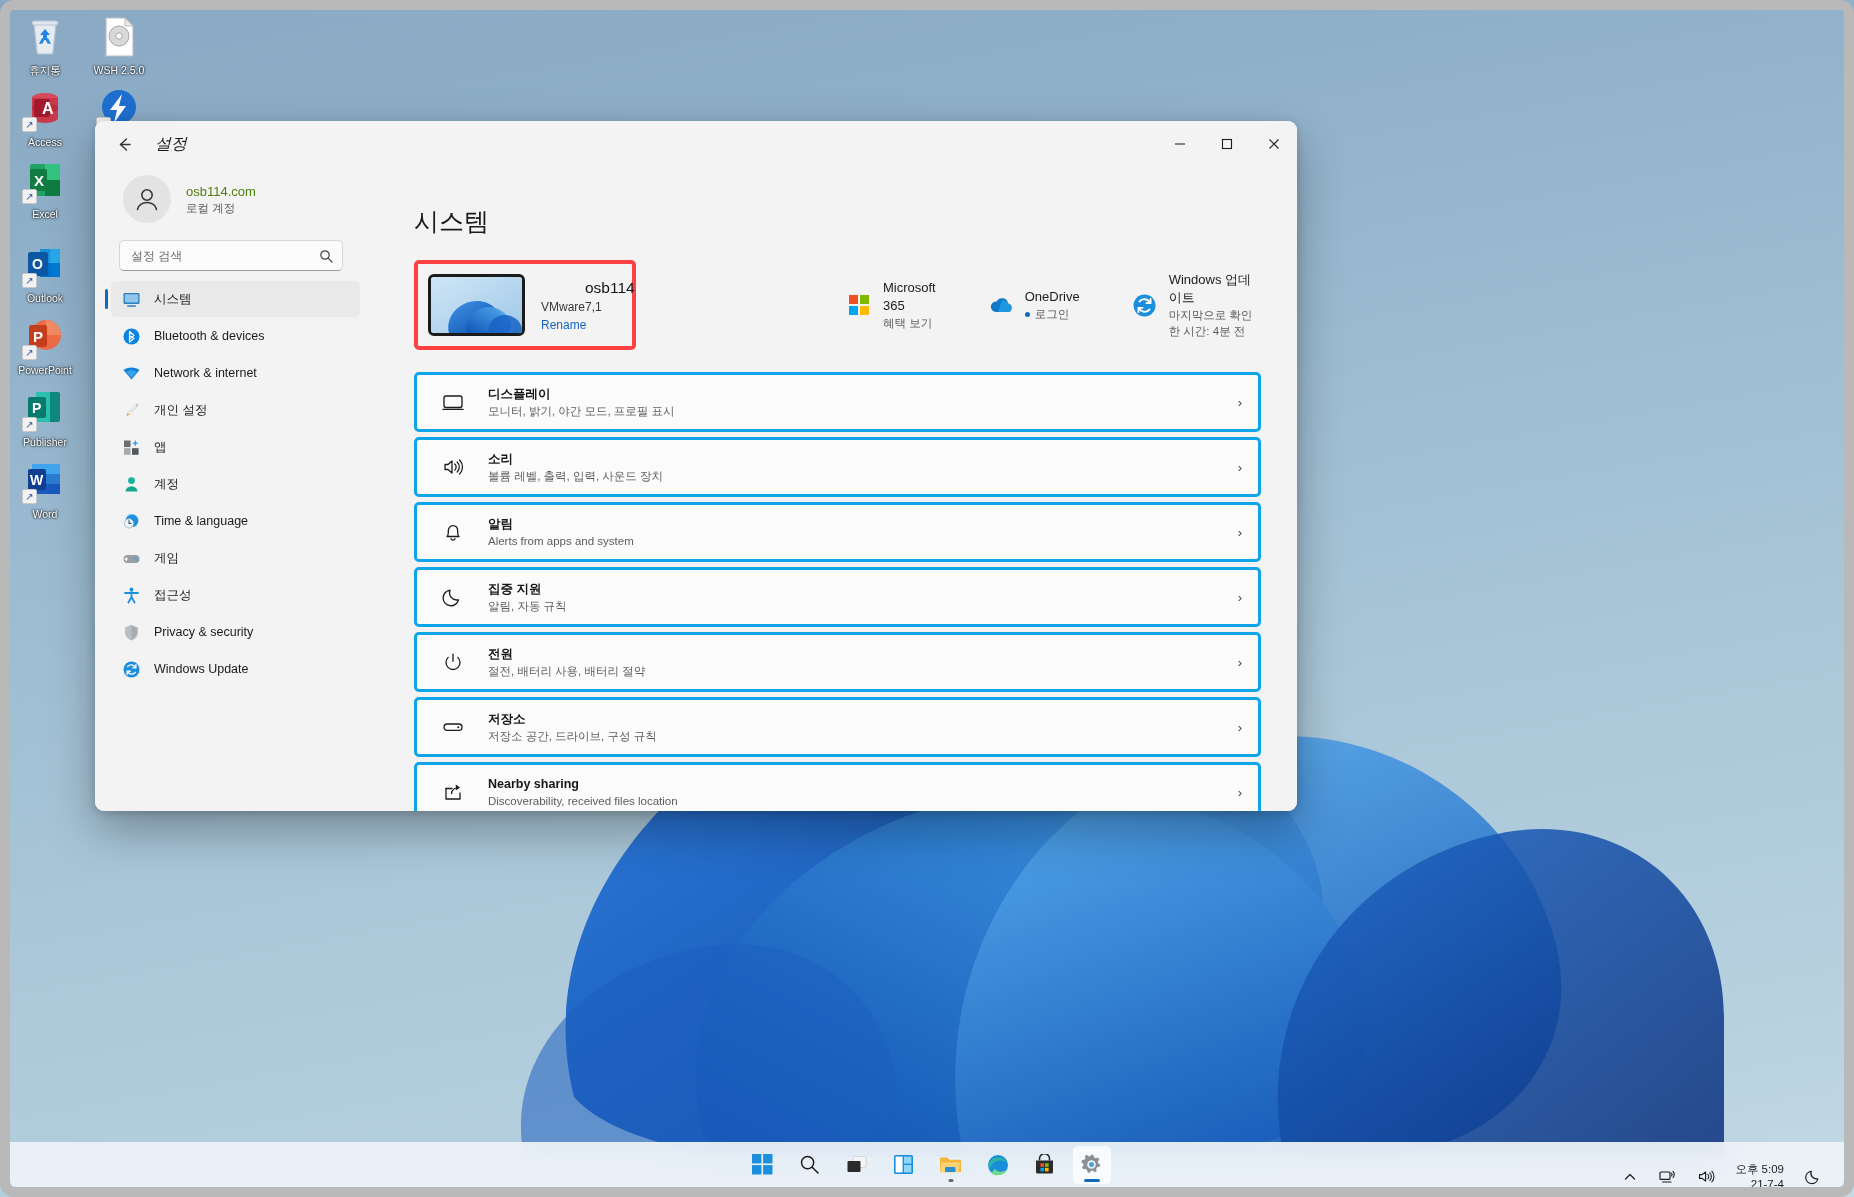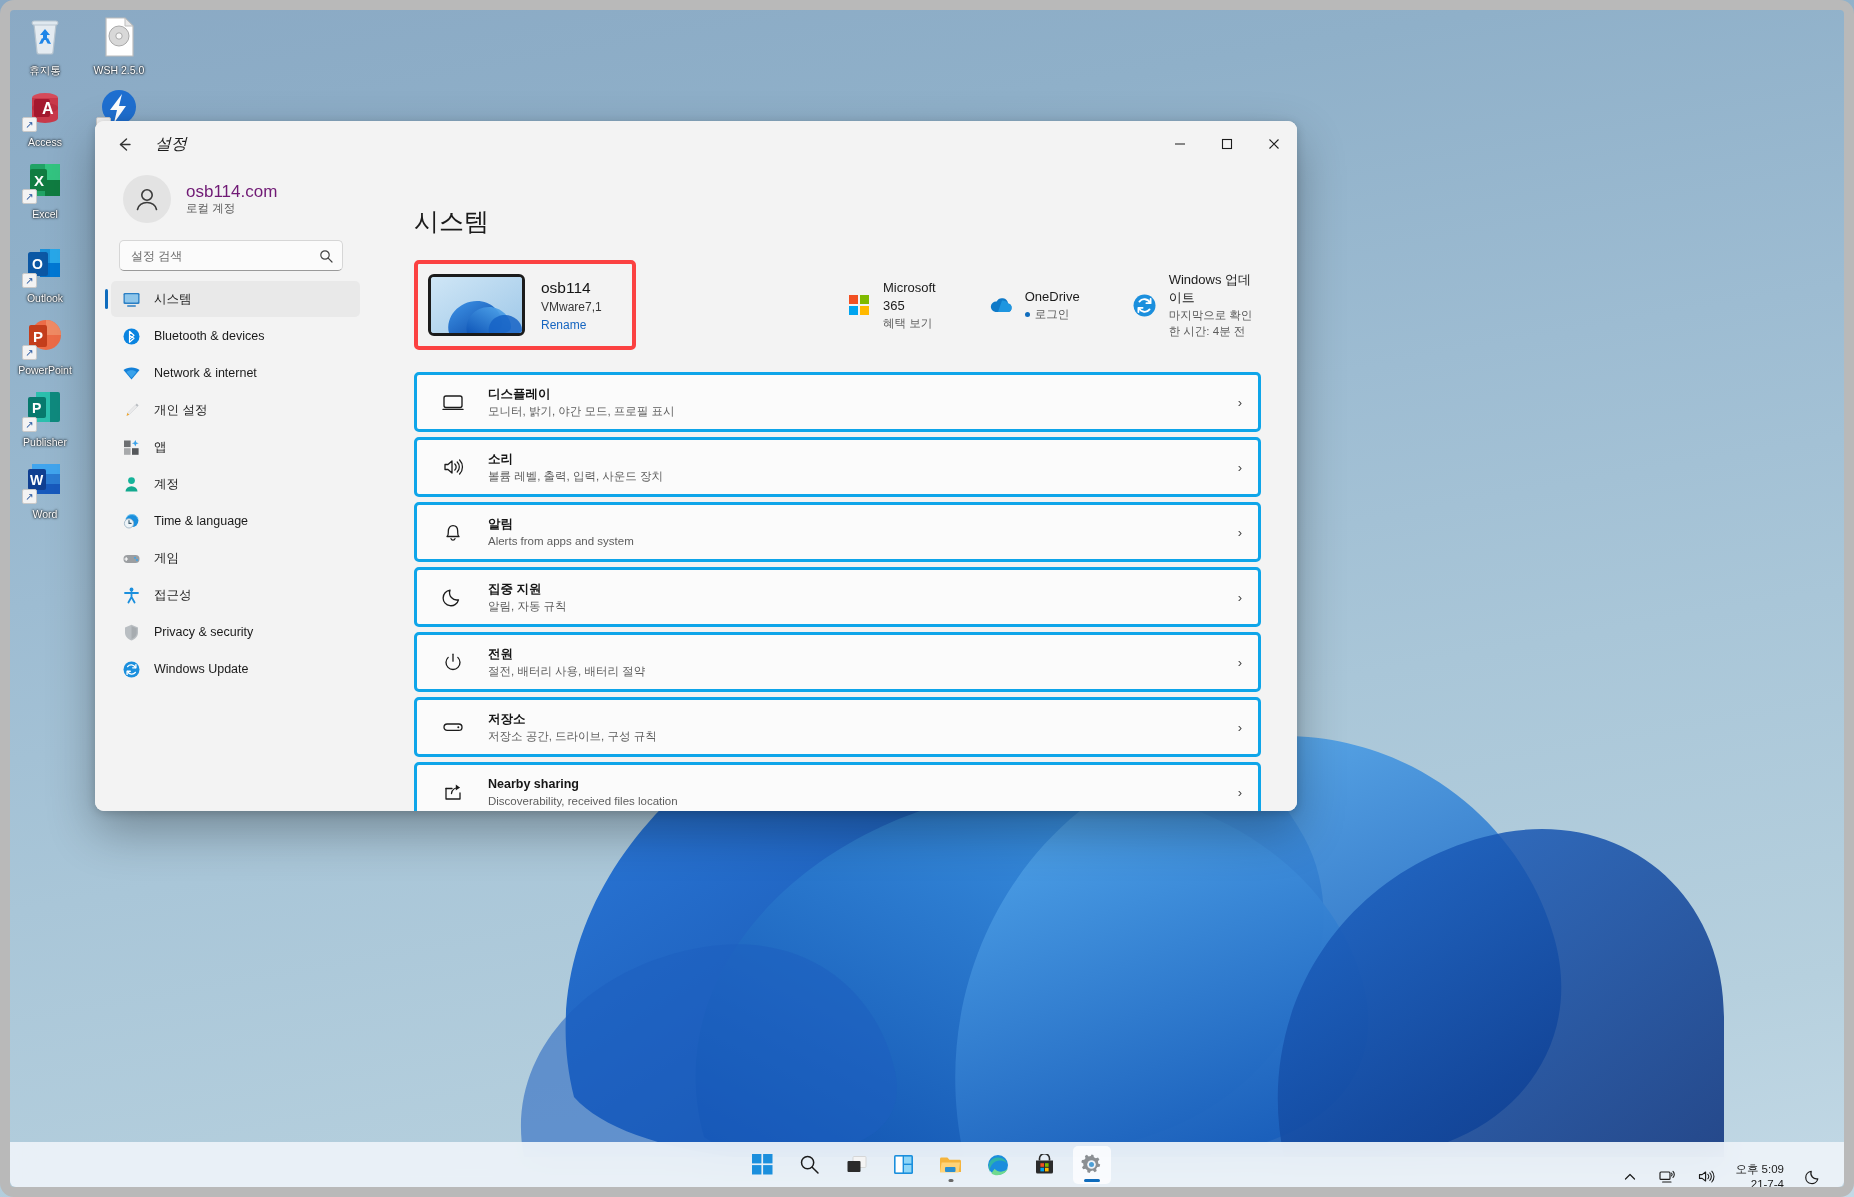--- a/index.html
+++ b/index.html
@@ -121,21 +121,21 @@
     display: flex; align-items: center;
     padding: 8px 0 14px 14px;
   }
   .avatar {
     width: 48px; height: 48px; border-radius: 50%;
     background: #e3e3e3;
     display: flex; align-items: center; justify-content: center;
     flex: 0 0 48px;
   }
   .account-txt { margin-left: 15px; }
-  .account-name { font-size: 17px; color: #701a75; line-height: 17px; }
+  .account-name { font-size: 13px; color: #4d7c0f; line-height: 17px; }
   .account-sub { font-size: 11.5px; color: #5d5d5d; line-height: 16px; }
 
   .search-wrap {
     position: relative;
     margin: 3px 0 10px 10px;
     width: 224px;
   }
   .search-input {
     width: 100%; height: 31px;
     background: #fbfbfb;
@@ -212,21 +212,21 @@
   .device-thumb {
     width: 97px; height: 62px;
     border: 3px solid #1b1b1b;
     border-radius: 6px;
     overflow: hidden;
     background: #cfe3f2;
     flex: 0 0 97px;
     position: relative;
   }
   .device-meta { margin-left: 16px; }
-  .device-name { font-size: 15.5px; color: #141414; line-height: 21px; }
+  .device-name { font-size: 15.5px; color: #141414; line-height: 21px; margin-left: 44px; }
   .device-model { font-size: 12px; color: #373737; line-height: 18px; }
   .device-rename {
     font-size: 12px; color: #1565c0; line-height: 18px;
     cursor: pointer;
   }
 
   .status-group {
     display: flex; align-items: center;
     margin-left: 210px;
     gap: 52px;

